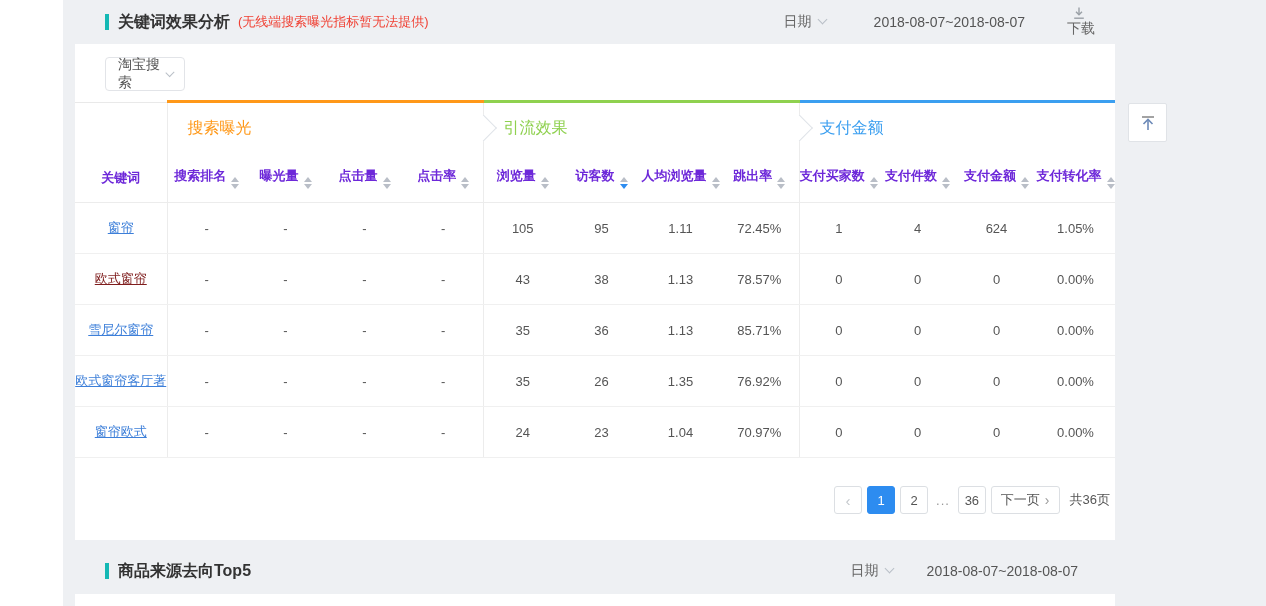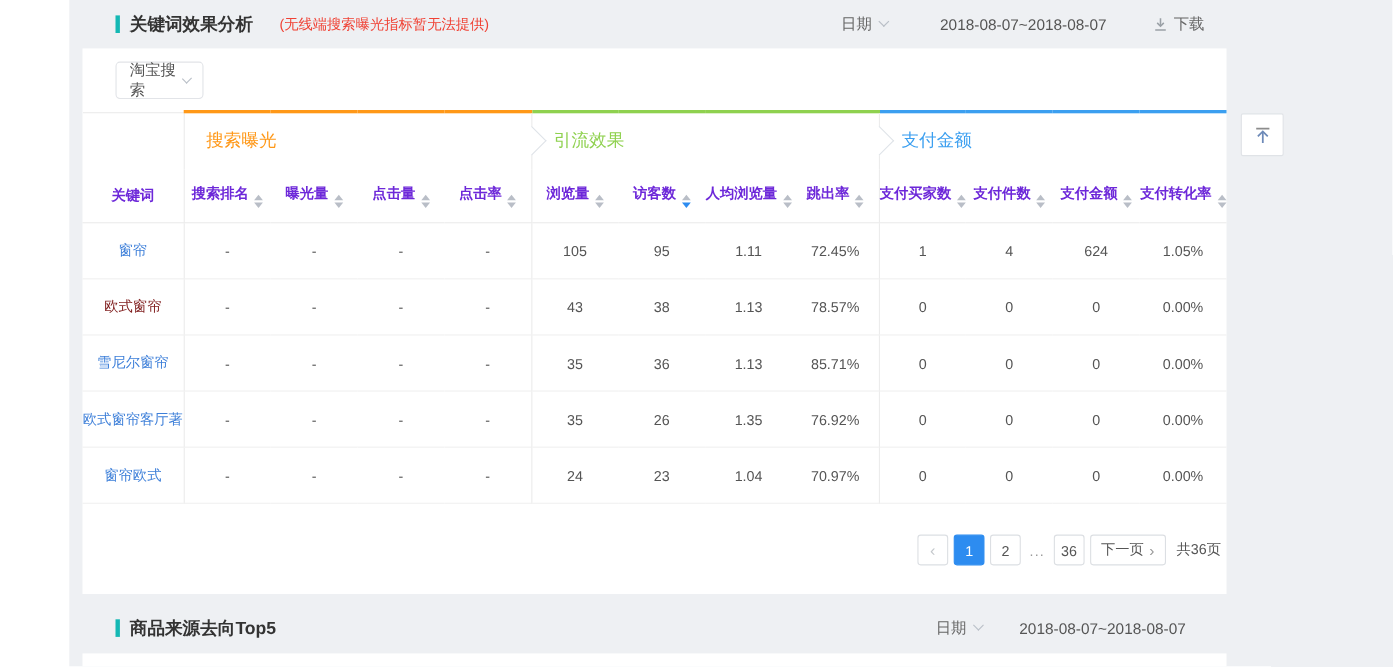--- a/index.html
+++ b/index.html
@@ -6,27 +6,27 @@
   body { font-family:"Liberation Sans","DejaVu Sans",sans-serif; background:#fff; }
   .wrapper { position:relative; width:1266px; height:606px; background:#fff; overflow:hidden; }
   .gray-bg { position:absolute; left:63px; top:0; width:1203px; height:606px; background:#eef0f3; }
 
   
   .sec-header { position:absolute; display:flex; align-items:center; }
   #sec1 { left:75px; top:0; width:1040px; height:44px; padding:0 20px 0 30px; }
   #sec2 { left:75px; top:548px; width:1040px; height:46px; padding:0 37px 0 30px; }
   .tbar { width:4px; height:16px; background:#14b8b4; margin-right:9px; flex:none; }
   .sec-title { font-size:16px; font-weight:bold; color:#333; }
-  .sec-note { font-size:13px; color:#f04134; margin-left:24px; }
+  .sec-note { font-size:13px; color:#f04134; margin-left:8px; }
   .date-group { margin-left:auto; display:flex; align-items:center; color:#666; font-size:14px; cursor:pointer; }
   .chev-down { display:inline-block; width:7px; height:7px; border-right:1px solid #b9bfc7; border-bottom:1px solid #b9bfc7; transform:rotate(45deg); margin-left:7px; margin-top:-5px; }
   .date-range { color:#555; font-size:14px; }
   #sec1 .date-range { margin-left:48px; }
   #sec2 .date-range { margin-left:34px; }
-  .download { margin-left:42px; display:flex; align-items:center; color:#666; font-size:14px; cursor:pointer; }
+  .download { margin-left:42px; display:flex; align-items:center; color:#666; font-size:14px; cursor:pointer;flex-direction:column; }
   .download svg { margin-right:5px; }
 
   
   .card { position:absolute; left:75px; top:44px; width:1040px; height:496px; background:#fff; }
   .toolbar { padding:11px 0 0 30px; height:56px; }
   .select-box { display:inline-flex; align-items:center; justify-content:space-between; width:80px; height:34px; border:1px solid #e2e4e8; border-radius:4px; padding:0 11px 0 12px; font-size:14px; color:#555; cursor:pointer; background:#fff; }
   .select-box .chev-down { margin-top:-3px; margin-left:4px; }
 
   
   table { position:absolute; top:56px; left:0; width:1040px; border-collapse:collapse; table-layout:fixed; }
@@ -38,21 +38,21 @@
   tr.colhead-row { height:49px; }
   tr.colhead-row th { font-size:13px; color:#6d28d9; font-weight:bold; text-align:center; border-bottom:1px solid #ececec; cursor:pointer;font-family:Liberation Serif, serif; }
   th.kw-h { border-right:1px solid #ececec; cursor:default !important; }
   .b-right { border-right:1px solid #ececec; }
   .sort { display:inline-flex; flex-direction:column; gap:2px; margin-left:5px; vertical-align:-2px; }
   .sort i { display:block; width:0; height:0; border-left:4px solid transparent; border-right:4px solid transparent; }
   .sort .up { border-bottom:5px solid #b9bec7; }
   .sort .down { border-top:5px solid #b9bec7; }
   th.sorted .sort .down { border-top-color:#2d8cf0; }
   td { height:51px; text-align:center; font-size:13px; color:#555; border-bottom:1px solid #f0f0f0; }
-  td.kw { cursor:pointer; }
+  td.kw { cursor:pointer;text-decoration:underline; }
 
   
   .pagination { position:absolute; right:5px; top:442px; display:flex; align-items:center; gap:5px; font-size:13px; color:#555; }
   .pg-btn { min-width:28px; height:28px; display:flex; align-items:center; justify-content:center; border:1px solid #dcdfe3; border-radius:3px; background:#fff; cursor:pointer; color:#555; }
   .pg-btn.active { background:#2d8cf0; border-color:#2d8cf0; color:#fff; }
   .pg-prev { color:#c4c8cc; font-size:15px; }
   .pg-ellipsis { color:#999; padding:0 3px; letter-spacing:1px; }
   .pg-next { padding:0 9px; }
   .pg-next .arrow { color:#999; margin-left:5px; font-size:14px; }
   .pg-total { margin-left:5px; color:#555; font-size:13px; }

